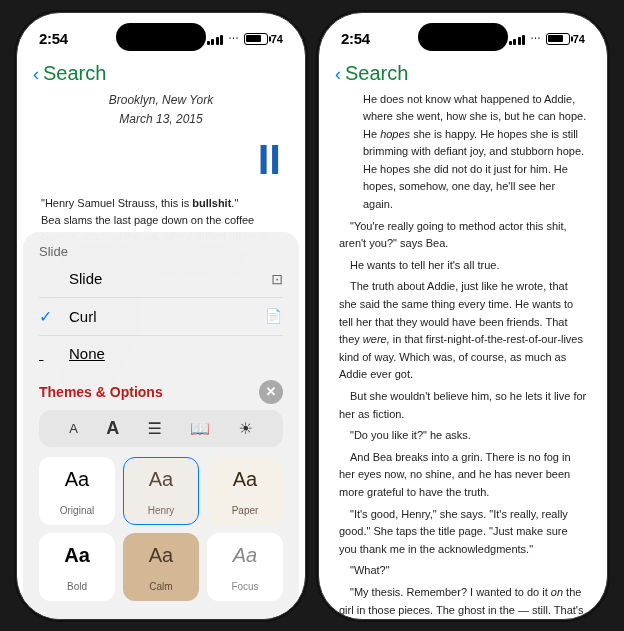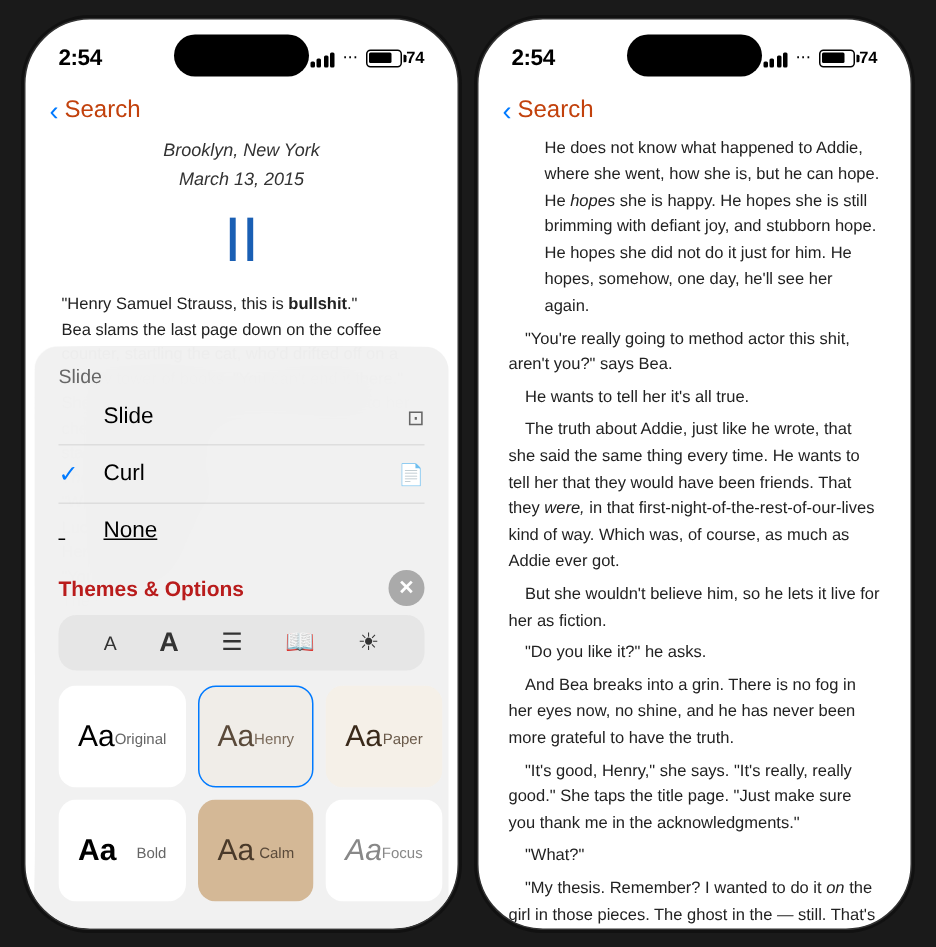--- a/index.html
+++ b/index.html
@@ -132,42 +132,43 @@
       padding: 4px 16px;
       gap: 4px;
       height: 34px;
     }
     .nav-back-arrow {
       color: #007AFF;
       font-size: 18px;
       line-height: 1;
     }
     .nav-back-text {
-      color: #c2410c;
-      font-size: 16px;
+      color: #15803d;
+      font-size: 20px;
     }
 
     
     .book-content {
       padding: 0 24px;
       text-align: center;
     }
     .book-location {
       font-style: italic;
       font-size: 12px;
       color: #333;
       line-height: 1.6;
       margin-bottom: 8px;
     }
     .book-chapter {
       font-size: 42px;
       color: #1a5fb4;
-      font-weight: 400;
+      font-weight: 700;
       line-height: 1.1;
       margin-bottom: 12px;
+      text-align: right;
     }
     .book-text {
       font-size: 11px;
       color: #222;
       text-align: left;
       line-height: 1.5;
       position: relative;
     }
     .book-text .italic { font-style: italic; }
     .book-text .bold { font-weight: bold; }
@@ -278,21 +279,21 @@
       display: grid;
       grid-template-columns: repeat(3, 1fr);
       gap: 8px;
       padding-bottom: 10px;
     }
 
     .theme-card {
       border-radius: 12px;
       padding: 10px 12px 8px;
       display: flex;
-      flex-direction: row;
+      flex-direction: column;
       align-items: center;
       justify-content: space-between;
       min-height: 68px;
       position: relative;
       border: 1.5px solid transparent;
     }
     .theme-card.selected {
       border-color: #007AFF;
     }
     .theme-aa {

